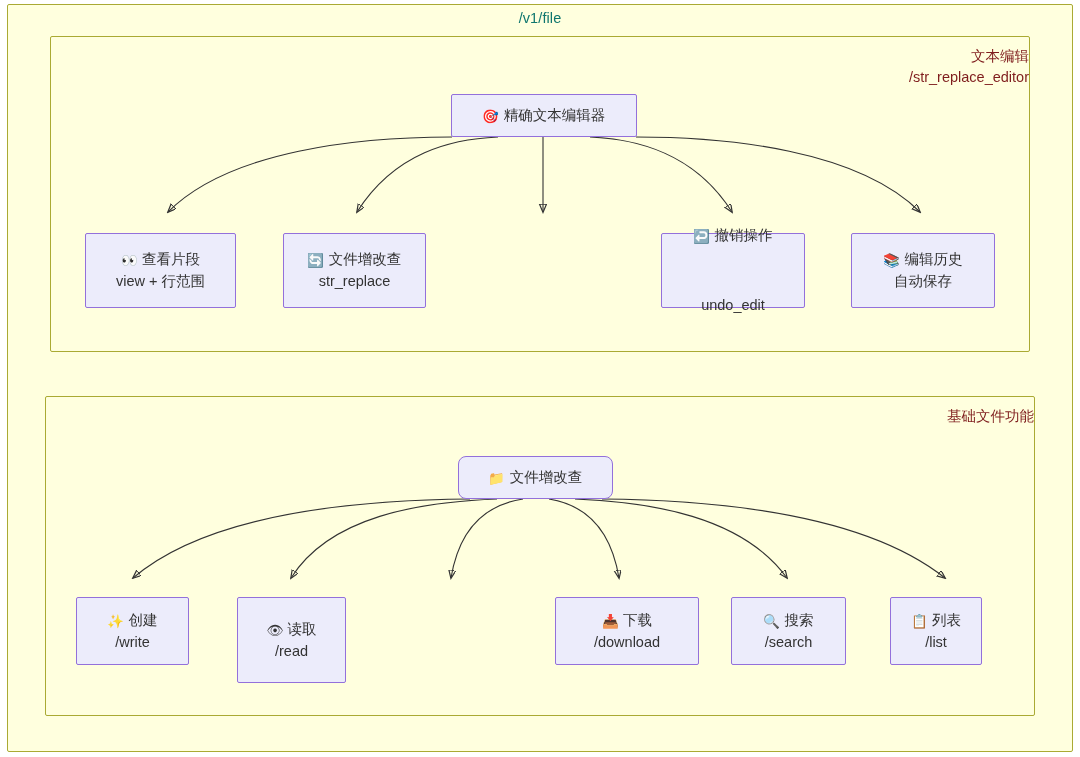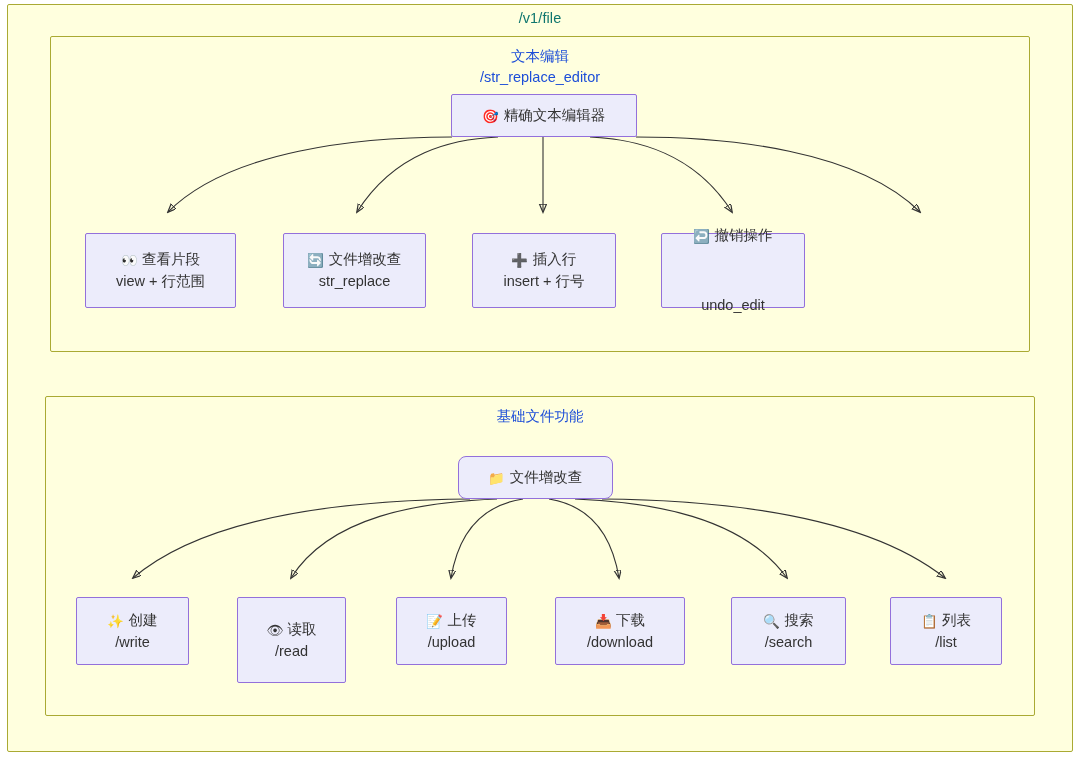--- a/index.html
+++ b/index.html
@@ -38,23 +38,23 @@
     background:#ffffde;
     border:1px solid #aaaa33;
     border-radius:2px;
     box-sizing:border-box;
   }
   #sub-edit{ left:50px; top:36px; width:980px; height:316px; }
   #sub-base{ left:45px; top:396px; width:990px; height:320px; }
   .sub-title{
     position:absolute;
     left:0; right:0;
-    text-align:center;
+    text-align:right;
     font-size:14.5px;
-    color:#1d4ed8;
+    color:#7f1d1d;
     line-height:20px;
   }
   .sub-title.l1{ top:9px; }
   .sub-title.l2{ top:30px; }
 
   
   .node{
     position:absolute;
     background:#ececfb;
     border:1px solid #9370db;
@@ -147,34 +147,34 @@
     <span class="ln">view + 行范围</span>
   </div>
 
   <div class="node" style="left:283px;top:233px;width:143px;height:75px;">
     <span class="ln ln1">
       <span class="ico">🔄</span><span>文件增改查</span>
     </span>
     <span class="ln">str_replace</span>
   </div>
 
-  <div class="node" style="left:472px;top:233px;width:144px;height:75px;">
-    <span class="ln ln1">
-      <span class="ico">➕</span><span>插入行</span>
-    </span>
-    <span class="ln">insert + 行号</span>
-  </div>
 
   <div class="node" style="left:661px;top:233px;width:144px;height:75px;gap:48px;">
     <span class="ln ln1">
       <span class="ico">↩️</span><span>撤销操作</span>
     </span>
     <span class="ln">undo_edit</span>
   </div>
 
+  <div class="node" style="left:851px;top:233px;width:144px;height:75px;">
+    <span class="ln ln1">
+      <span class="ico">📚</span><span>编辑历史</span>
+    </span>
+    <span class="ln">自动保存</span>
+  </div>
 
   <div class="node" style="left:458px;top:456px;width:155px;height:43px;border-radius:8px;">
     <span class="ln ln1">
       <span class="ico">📁</span><span>文件增改查</span>
     </span>
   </div>
 
   <div class="node" style="left:76px;top:597px;width:113px;height:68px;align-items:center;">
     <span class="ln ln1">
       <span class="ico">✨</span><span>创建</span>
@@ -182,41 +182,35 @@
     <span class="ln">/write</span>
   </div>
 
   <div class="node" style="left:237px;top:597px;width:109px;height:86px;">
     <span class="ln ln1">
       <span class="ico">👁</span><span>读取</span>
     </span>
     <span class="ln">/read</span>
   </div>
 
-  <div class="node" style="left:396px;top:597px;width:111px;height:68px;">
-    <span class="ln ln1">
-      <span class="ico">📝</span><span>上传</span>
-    </span>
-    <span class="ln">/upload</span>
-  </div>
-
-  <div class="node" style="left:555px;top:597px;width:130px;height:68px;">
+
+  <div class="node" style="left:555px;top:597px;width:144px;height:68px;">
     <span class="ln ln1">
       <span class="ico">📥</span><span>下载</span>
     </span>
     <span class="ln">/download</span>
   </div>
 
   <div class="node" style="left:731px;top:597px;width:115px;height:68px;">
     <span class="ln ln1">
       <span class="ico">🔍</span><span>搜索</span>
     </span>
     <span class="ln">/search</span>
   </div>
 
-  <div class="node" style="left:890px;top:597px;width:112px;height:68px;">
+  <div class="node" style="left:890px;top:597px;width:92px;height:68px;">
     <span class="ln ln1">
       <span class="ico">📋</span><span>列表</span>
     </span>
     <span class="ln">/list</span>
   </div>
 
 </div>
 
 </body></html>

